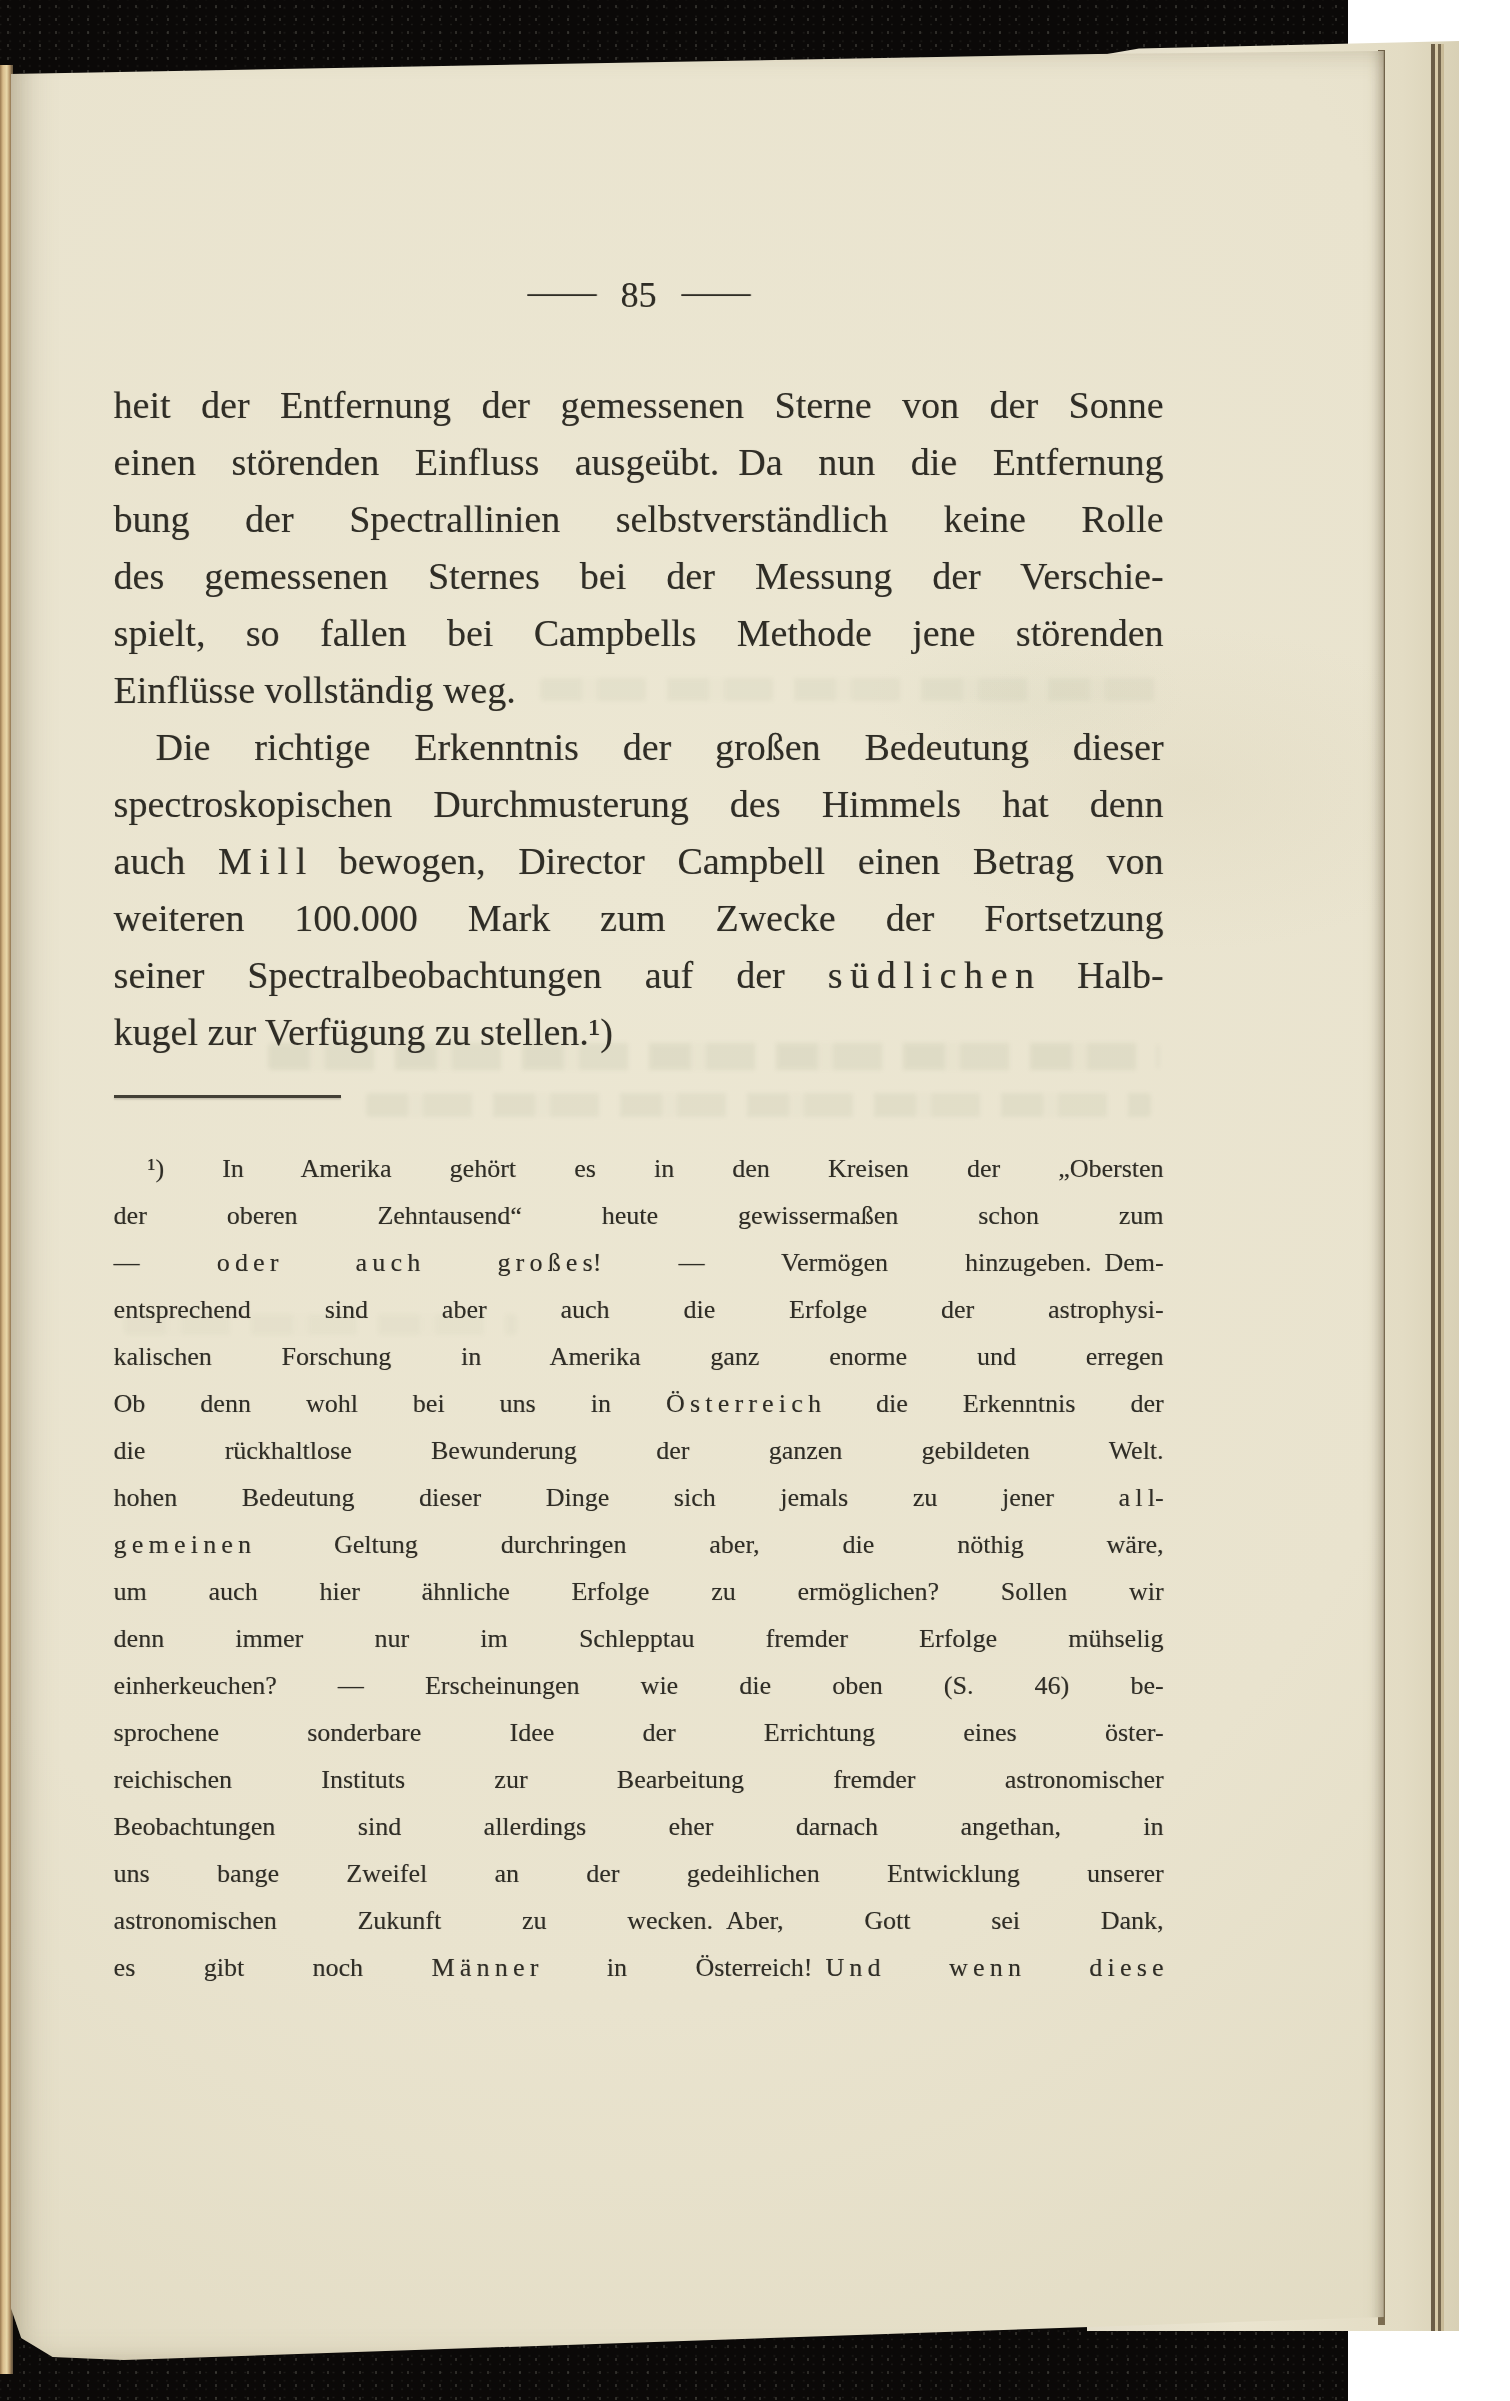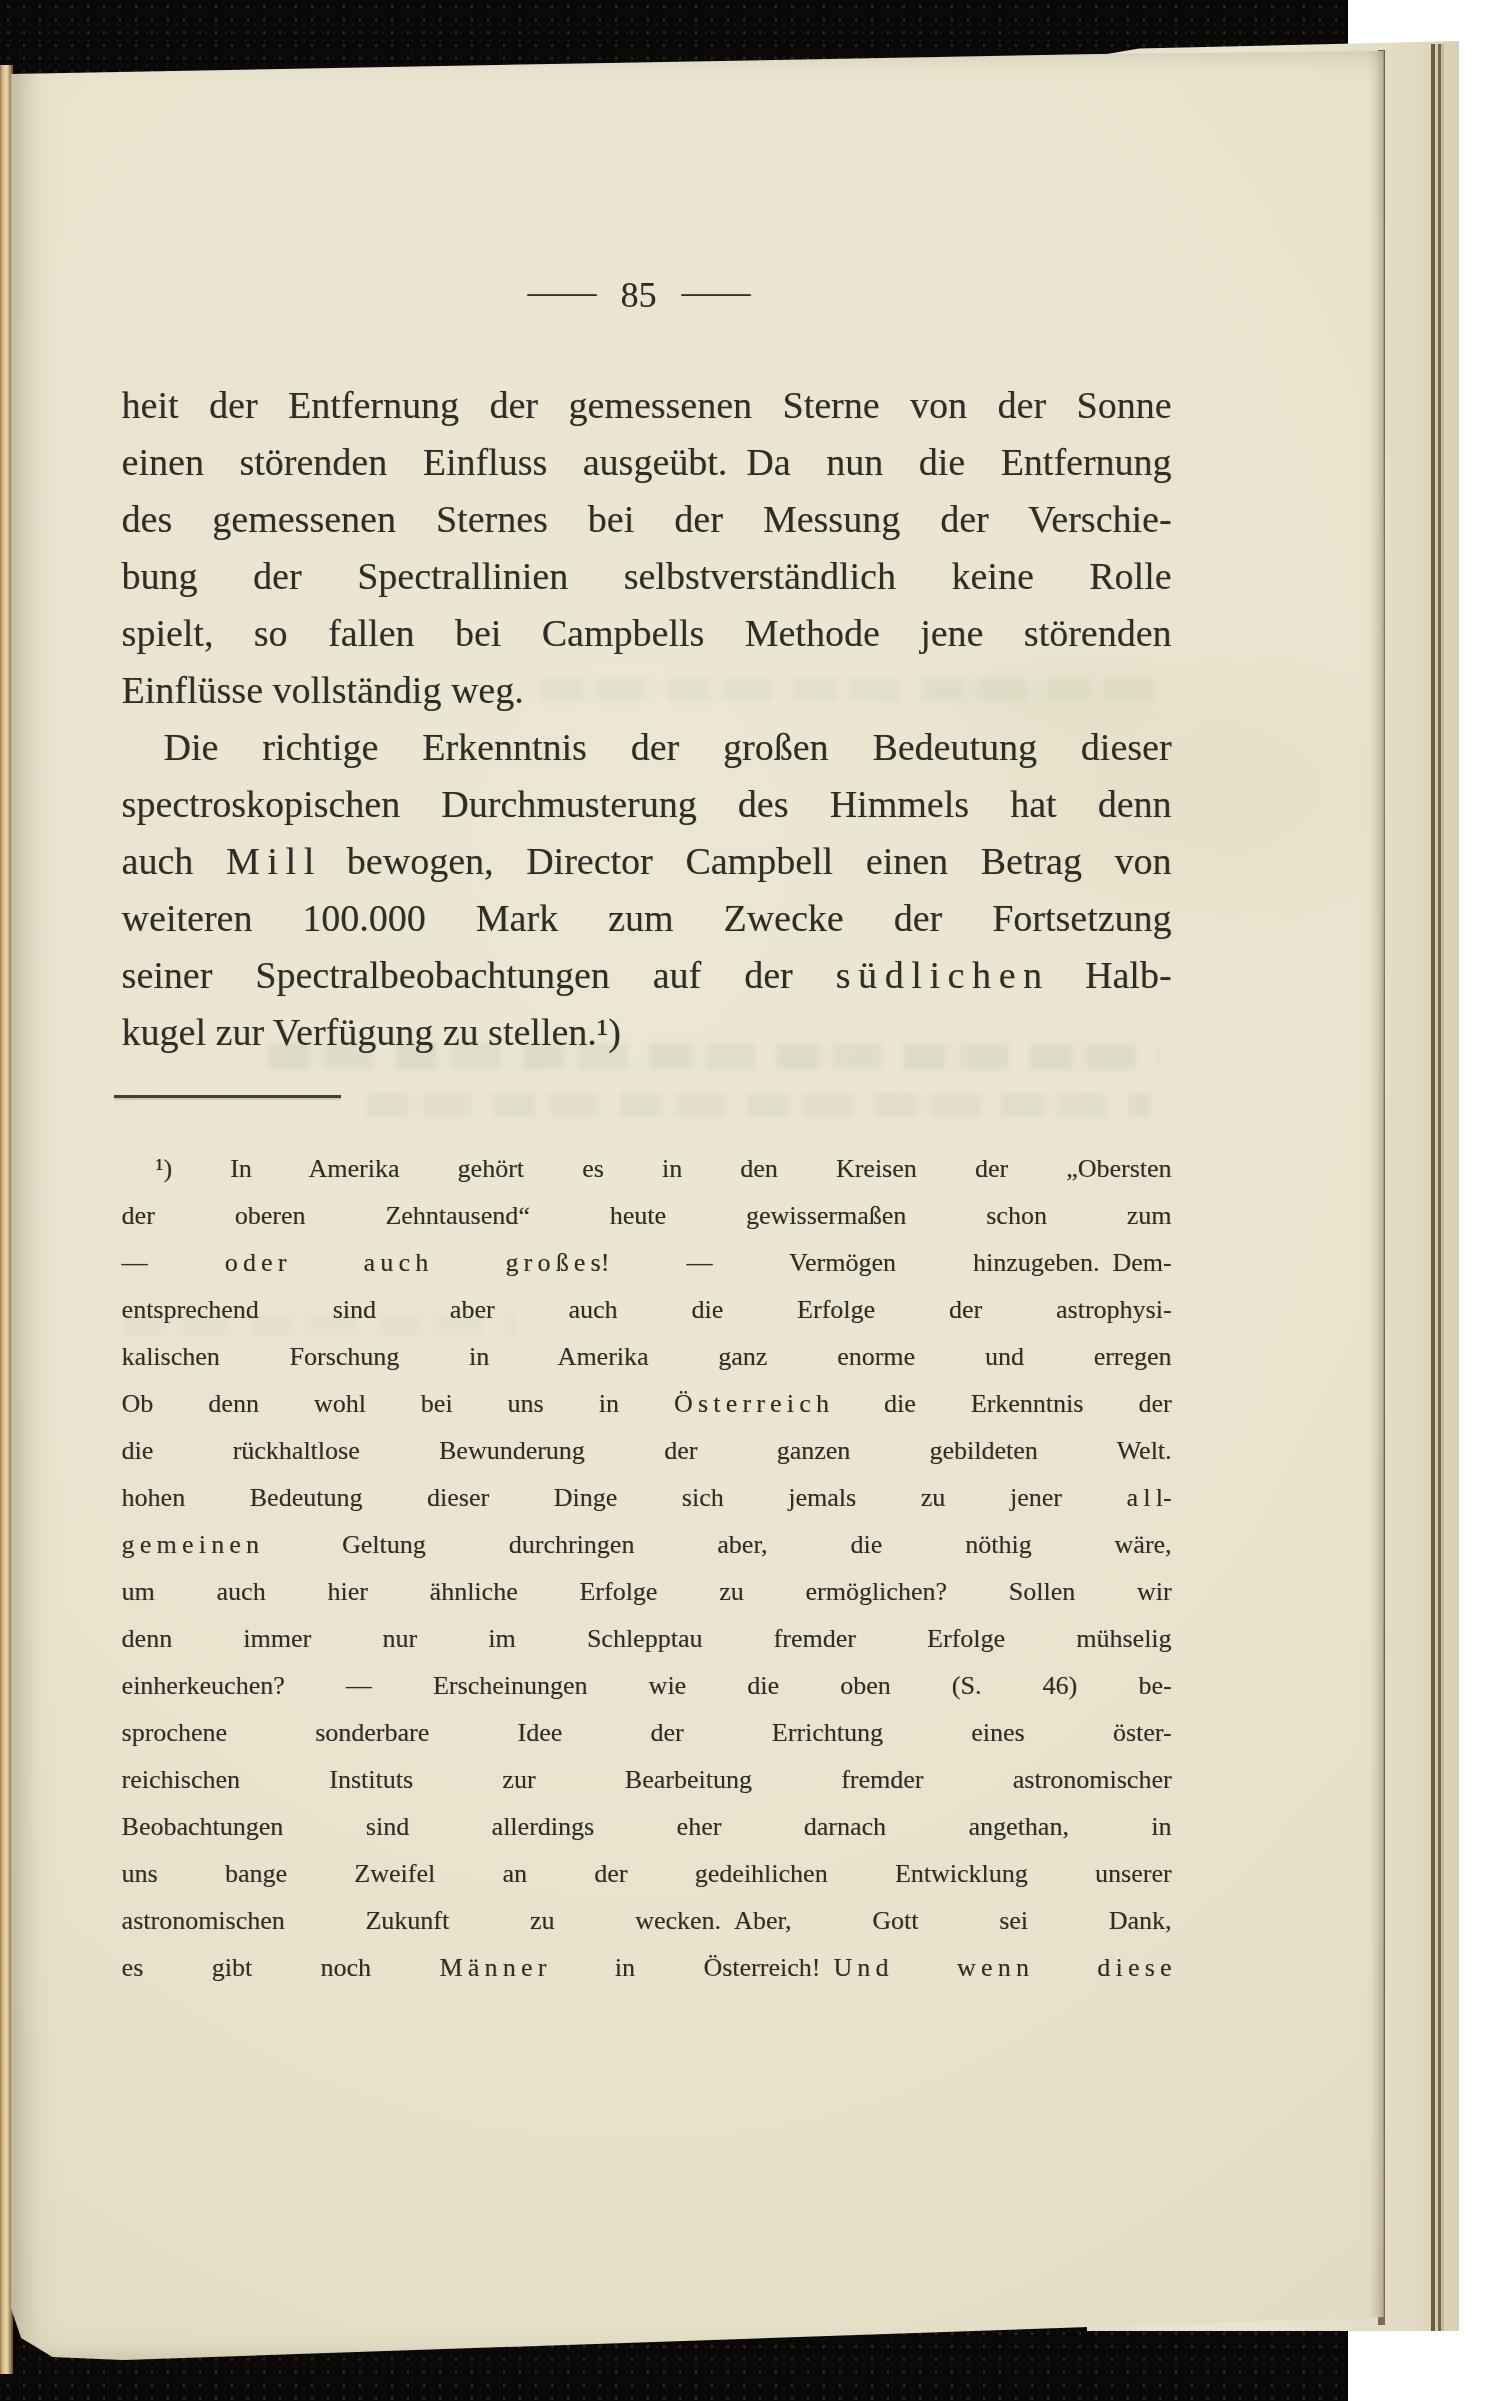--- a/index.html
+++ b/index.html
@@ -45,21 +45,21 @@
 
   .page-number{position:absolute;left:103px;top:228px;width:1050px;
     text-align:center;font-size:36px;line-height:45px;
     text-shadow:0.4px 0.4px 0.6px rgba(50,46,38,0.35);}
   .page-number .dash{display:inline-block;transform:scaleX(1.9) translateY(-3px);margin:0 41px;}
 
   .body-text{position:absolute;left:103px;top:332px;width:1050px;
     font-size:38px;line-height:57px;}
   .footnote-text{position:absolute;left:103px;top:1100px;width:1050px;
     font-size:26px;line-height:47px;}
-  .body-text,.footnote-text{text-shadow:0.4px 0.4px 0.7px rgba(50,46,38,0.35);margin-left:8px;}
+  .body-text,.footnote-text{text-shadow:0.4px 0.4px 0.7px rgba(50,46,38,0.35);}
 
   .line{text-align:justify;text-align-last:justify;white-space:normal;}
   .line.end{text-align-last:left;}
   .body-text .line.indent{text-indent:42px;}
   .footnote-text .line.indent{text-indent:34px;}
 
   .footnote-rule{position:absolute;left:103px;top:1050px;width:227px;height:3px;
     background:var(--rule);box-shadow:0 1.5px 1.5px rgba(80,75,60,0.25);}
 
   
@@ -91,22 +91,22 @@
     </div>
 
     <div class="ghost g3"></div>
     <div class="ghost g1"></div>
     <div class="ghost g2"></div>
     <div class="ghost g4"></div>
 
     <div class="body-text">
         <div class="line">heit der Entfernung der gemessenen Sterne von der Sonne</div>
         <div class="line">einen störenden Einfluss ausgeübt. Da nun die Entfernung</div>
+        <div class="line">bung der Spectrallinien selbstverständlich keine Rolle</div>
         <div class="line">des gemessenen Sternes bei der Messung der Verschie-</div>
-        <div class="line">bung der Spectrallinien selbstverständlich keine Rolle</div>
         <div class="line">spielt, so fallen bei Campbells Methode jene störenden</div>
         <div class="line end">Einflüsse vollständig weg.</div>
         <div class="line indent">Die richtige Erkenntnis der großen Bedeutung dieser</div>
         <div class="line">spectroskopischen Durchmusterung des Himmels hat denn</div>
         <div class="line">auch M i l l bewogen, Director Campbell einen Betrag von</div>
         <div class="line">weiteren 100.000 Mark zum Zwecke der Fortsetzung</div>
         <div class="line">seiner Spectralbeobachtungen auf der s ü d l i c h e n Halb-</div>
         <div class="line end">kugel zur Verfügung zu stellen.¹)</div>
       </div>
 

